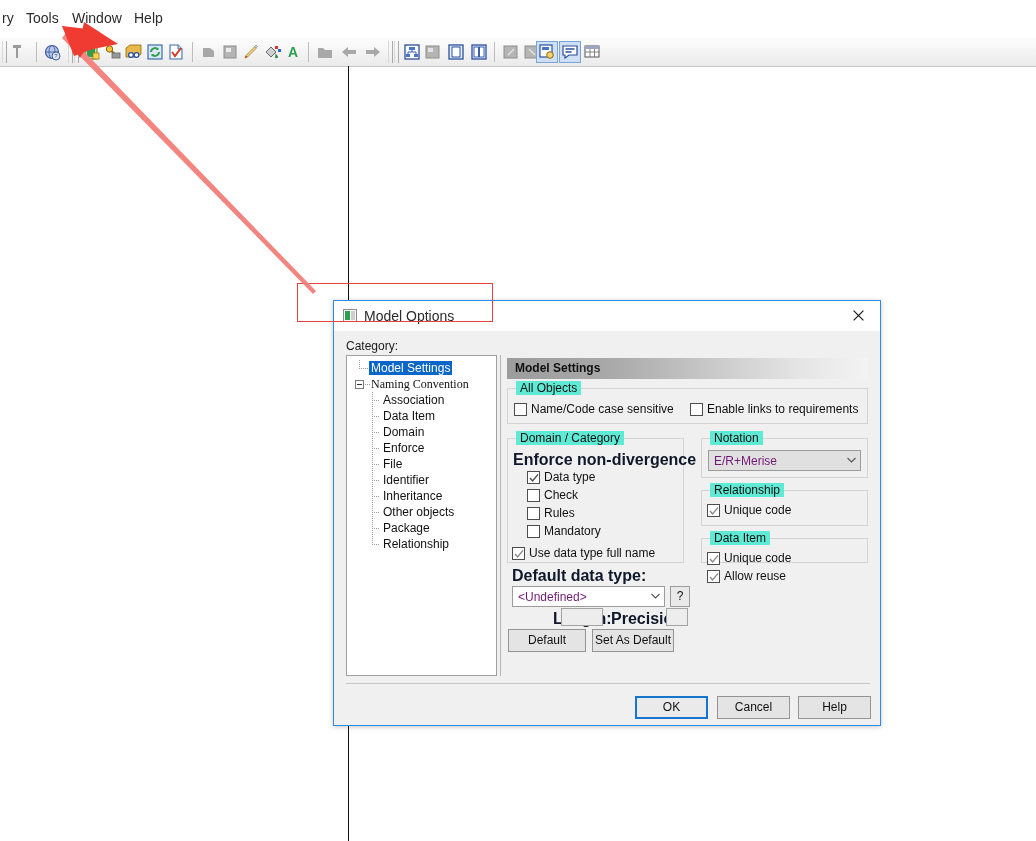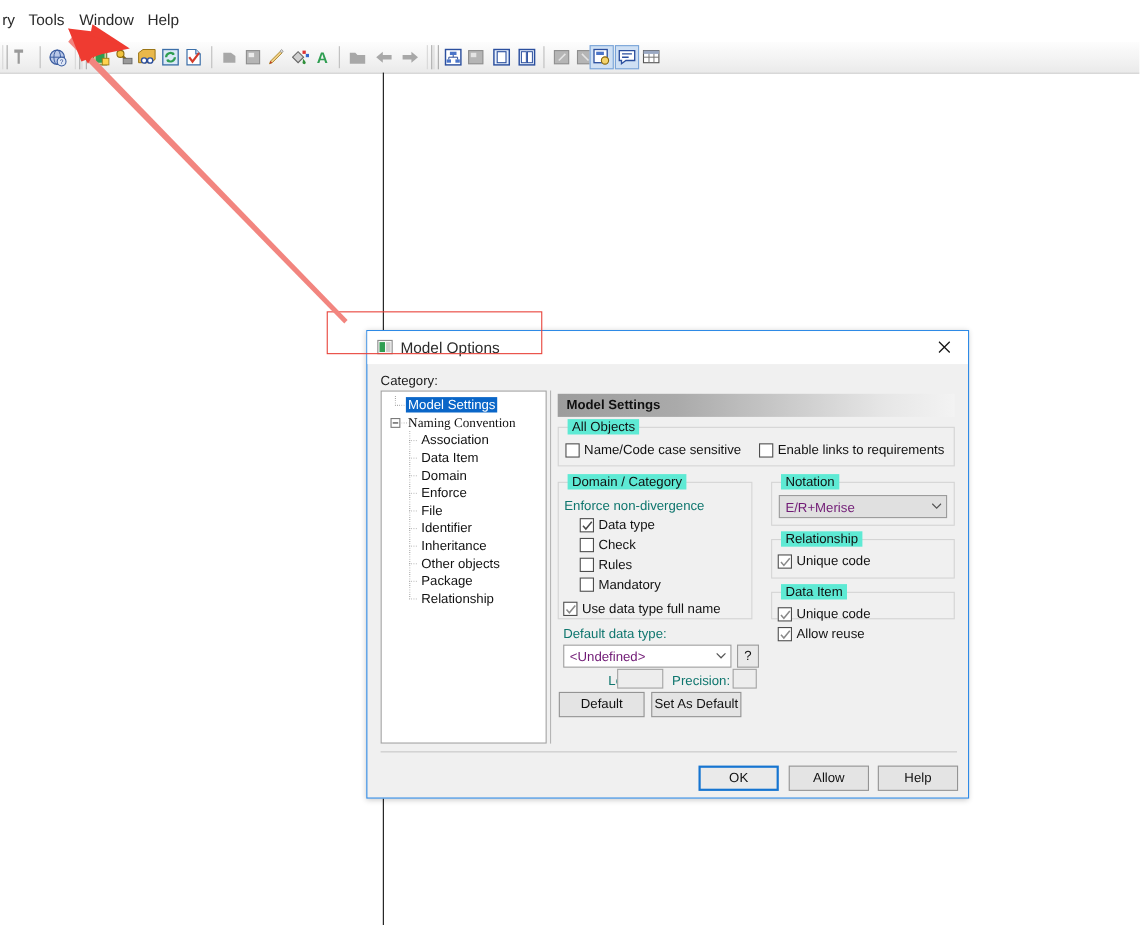--- a/index.html
+++ b/index.html
@@ -128,21 +128,21 @@
   }
 
   .group {
     position:absolute; border:1px solid #d4d4d4; box-sizing:border-box;
   }
   .group > .gtitle {
     position:absolute; top:-8px; left:8px; background:#5eead4;
     padding:0 4px; font-size:12px; color:#111; line-height:14px; white-space:nowrap;
   }
 
-  .stext { position:absolute; font-size:12px; color:#0f766e; line-height:14px; white-space:nowrap; }
+  .stext { position:absolute; font-size:16px; color:#0f172a; line-height:14px; white-space:nowrap;font-weight:bold; }
 
   .cb { position:absolute; font-size:12px; color:#111; line-height:13px; white-space:nowrap; }
   .cb .box {
     position:absolute; left:0; top:0; width:13px; height:13px;
     background:#fff; border:1px solid #4d4d4d; box-sizing:border-box;
   }
   .cb .box svg { position:absolute; left:1px; top:1px; }
   .cb .txt { position:absolute; left:17px; top:0px; }
 
   .combo {
@@ -523,21 +523,21 @@
           </span>
           <span class="txt">Allow reuse</span>
         </div>
 
         <div class="btn" style="left:7px;  top:274px; width:78px;">Default</div>
         <div class="btn" style="left:91px; top:274px; width:82px;">Set As Default</div>
       </div>
 
       <div class="hr" style="top:352px;"></div>
       <div class="btn primary" style="left:301px; top:365px; width:73px;">OK</div>
-      <div class="btn" style="left:383px; top:365px; width:73px;">Allow</div>
+      <div class="btn" style="left:383px; top:365px; width:73px;">Cancel</div>
       <div class="btn" style="left:464px; top:365px; width:73px;">Help</div>
 
     </div>
   </div>
 
   <div class="anno-rect"></div>
   <svg class="anno-arrow" viewBox="0 0 1036 841">
     <defs>
       <linearGradient id="arrTaper" x1="0" y1="0" x2="1" y2="1" gradientUnits="userSpaceOnUse">
         <stop offset="0" stop-color="#ef3b31"></stop>

